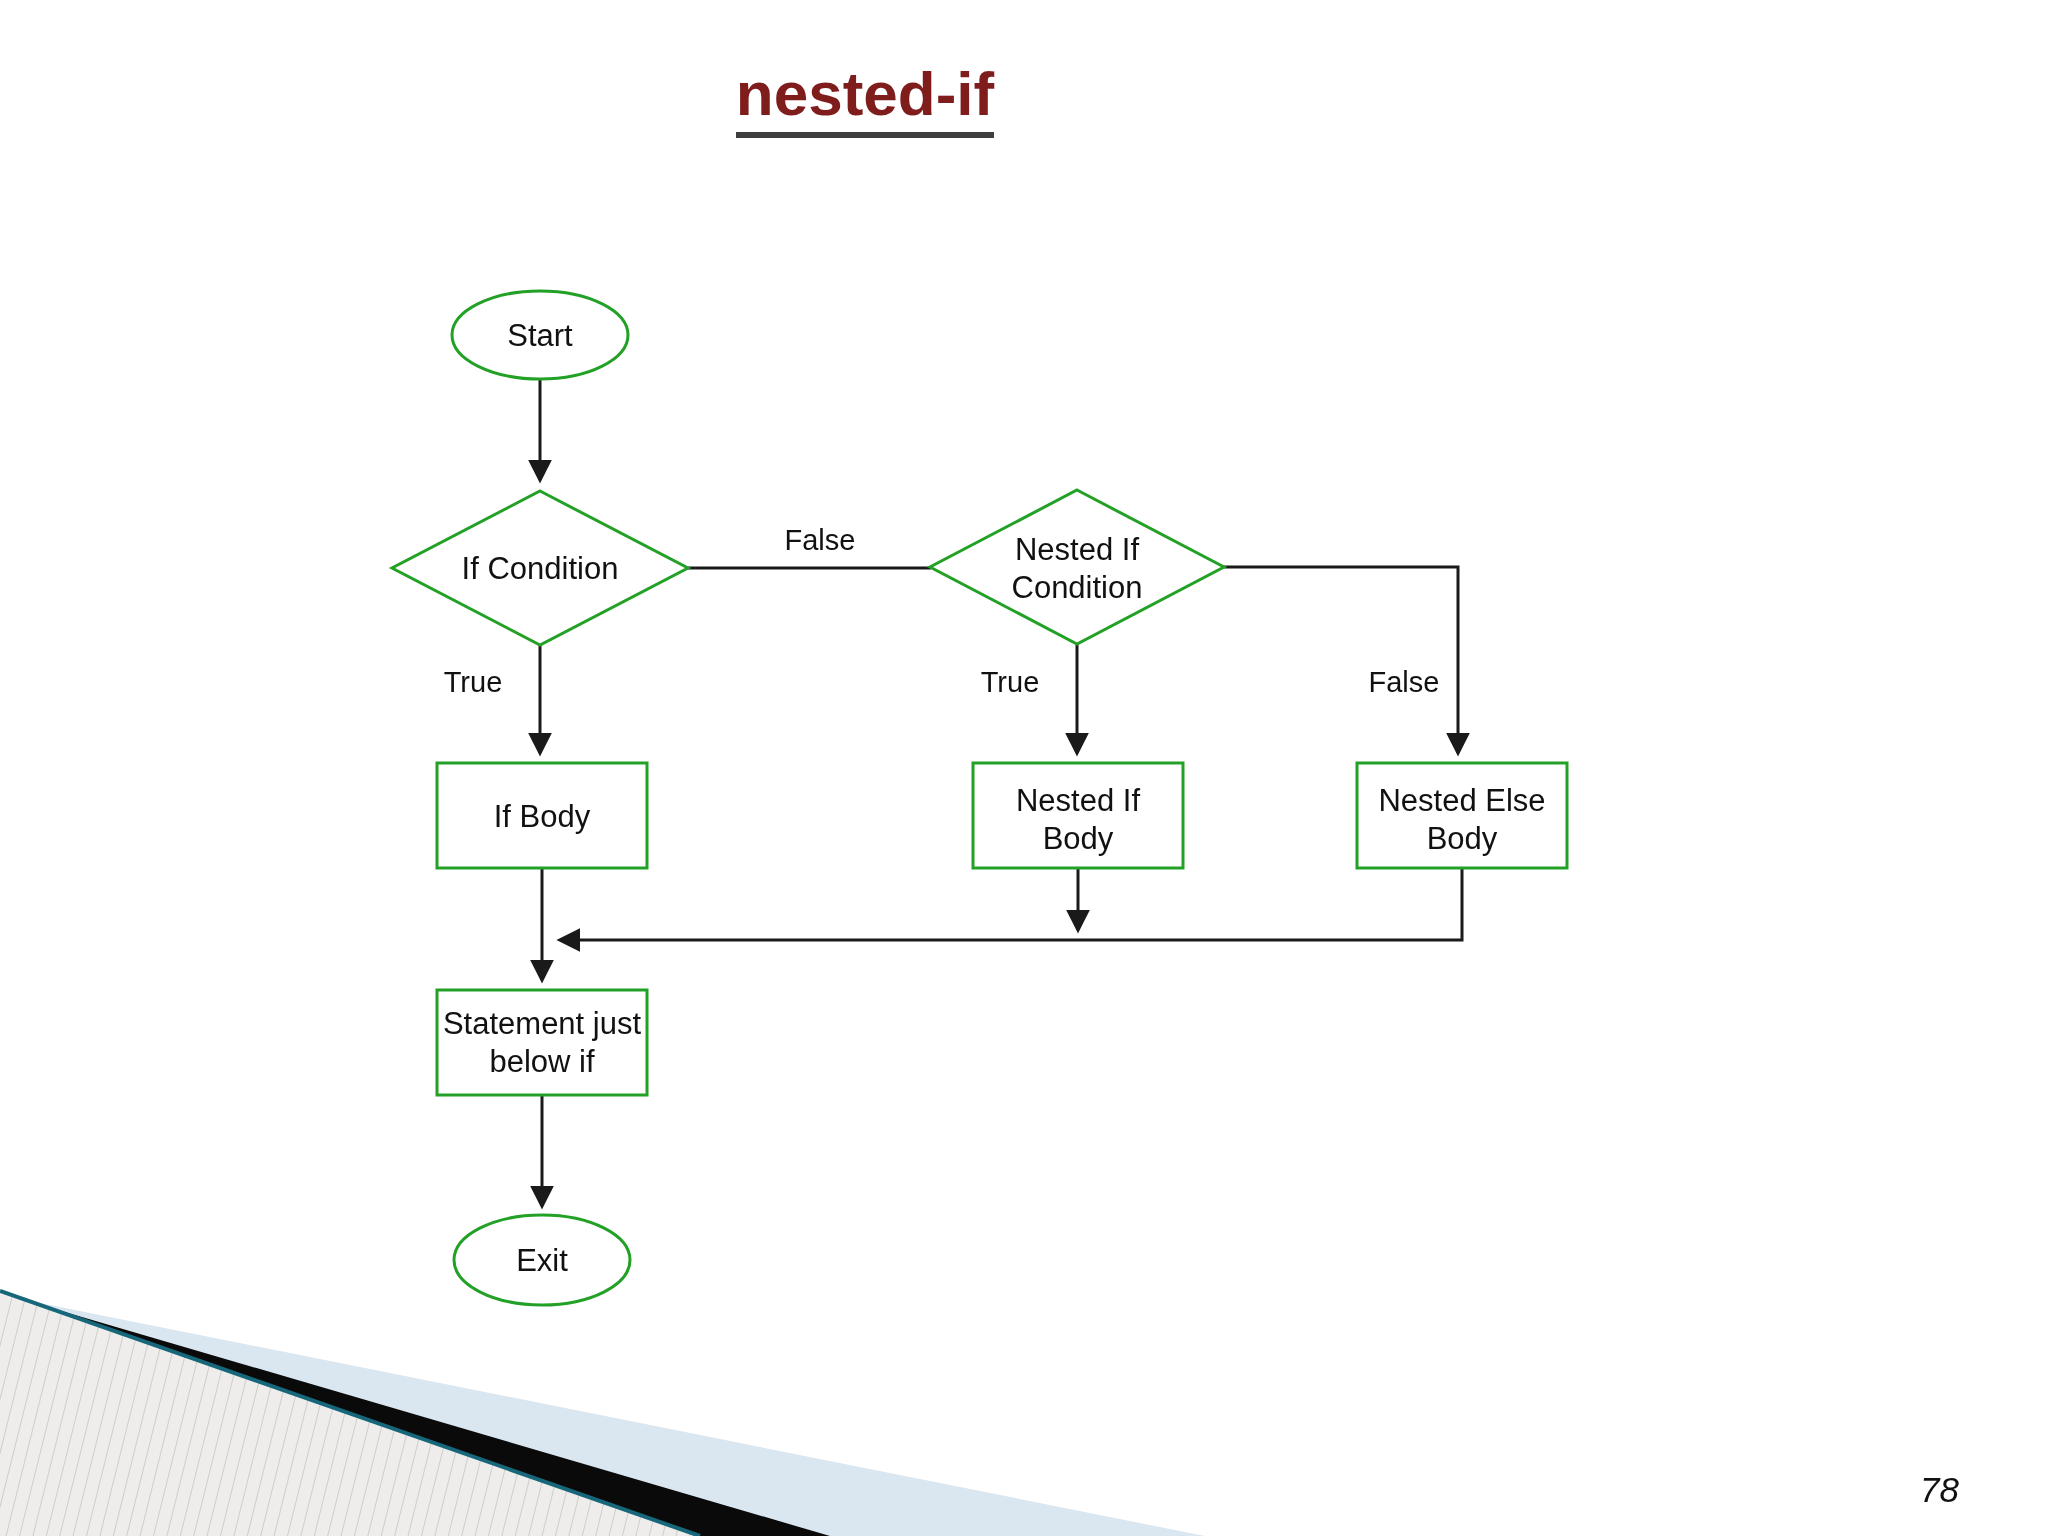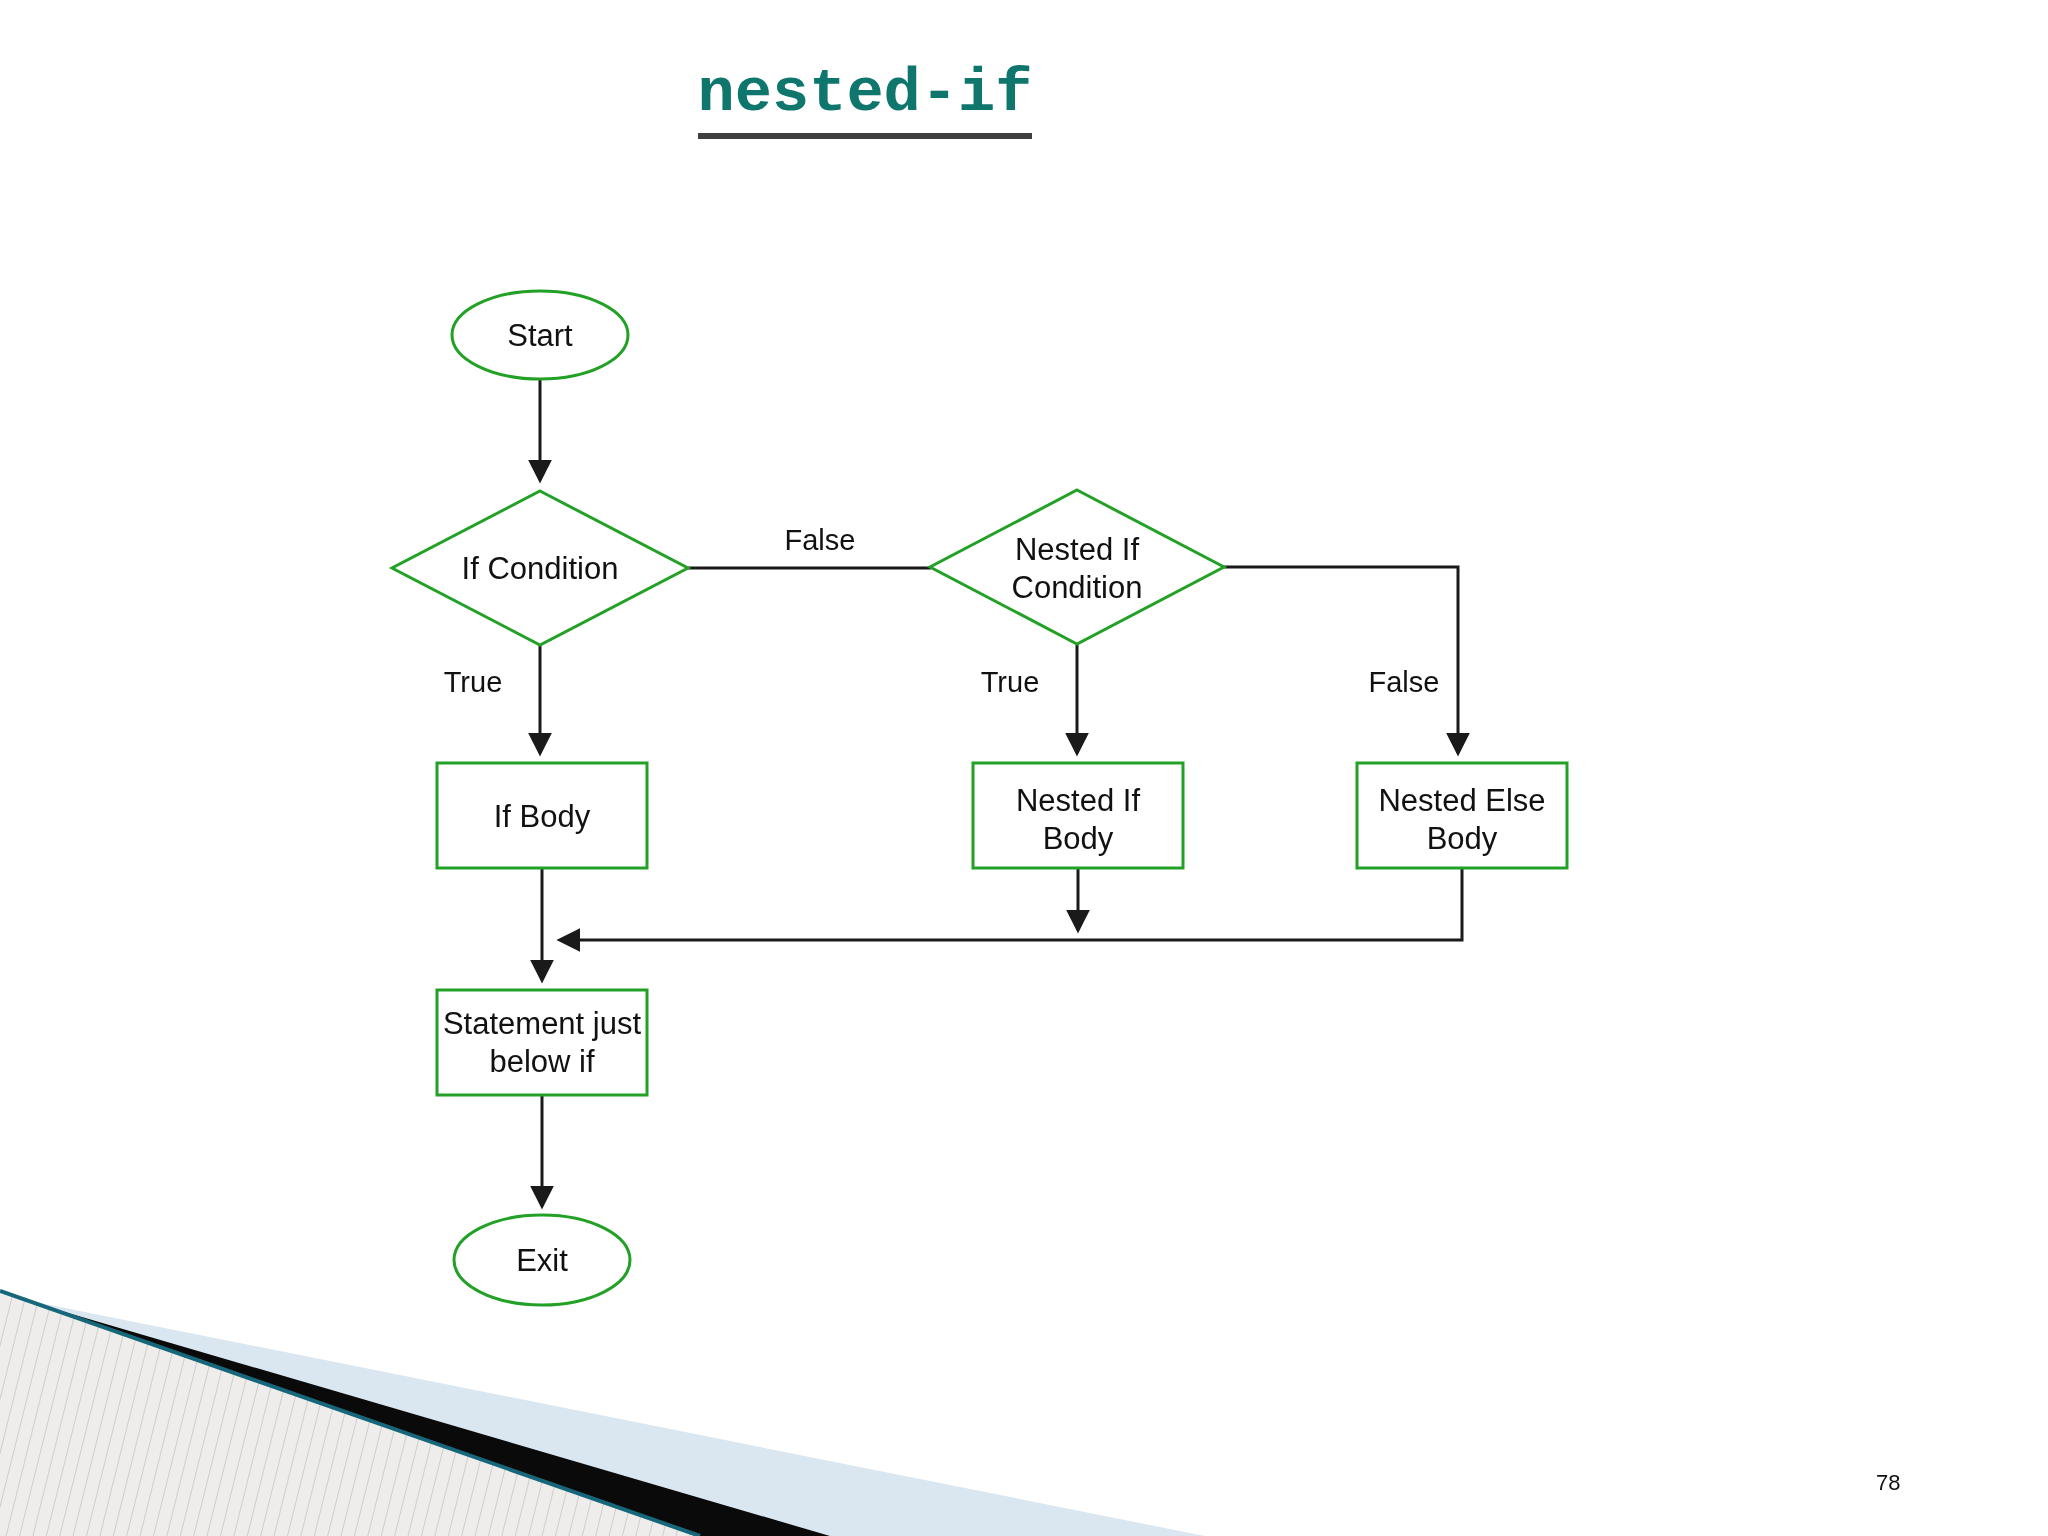--- a/index.html
+++ b/index.html
@@ -9,32 +9,32 @@
     background:#ffffff;
     overflow:hidden;
     font-family:"Liberation Sans", sans-serif;
   }
   #title{
     position:absolute;
     left:590px;top:58px;width:550px;
     text-align:center;
     font-size:62px;
     font-weight:bold;
-    color:#0f766e;
-    font-family:Liberation Mono, monospace;
+    color:#7f1d1d;
   }
   #title span{
     border-bottom:6px solid #3f3f3f;
     padding-bottom:4px;
   }
   #page-number{
     position:absolute;
-    left:1876px;top:1470px;
-    font-size:22px;
+    left:1920px;top:1470px;
+    font-size:35px;
     color:#111111;
+    font-style:italic;
   }
   svg{position:absolute;left:0;top:0;}
   .shape{fill:#ffffff;stroke:#23a127;stroke-width:3;}
   .flowline{fill:none;stroke:#1a1a1a;stroke-width:3;}
   .node-text{
     font-family:"Liberation Sans", sans-serif;
     font-size:31px;fill:#111111;text-anchor:middle;
   }
   .edge-text{
     font-family:"Liberation Sans", sans-serif;

